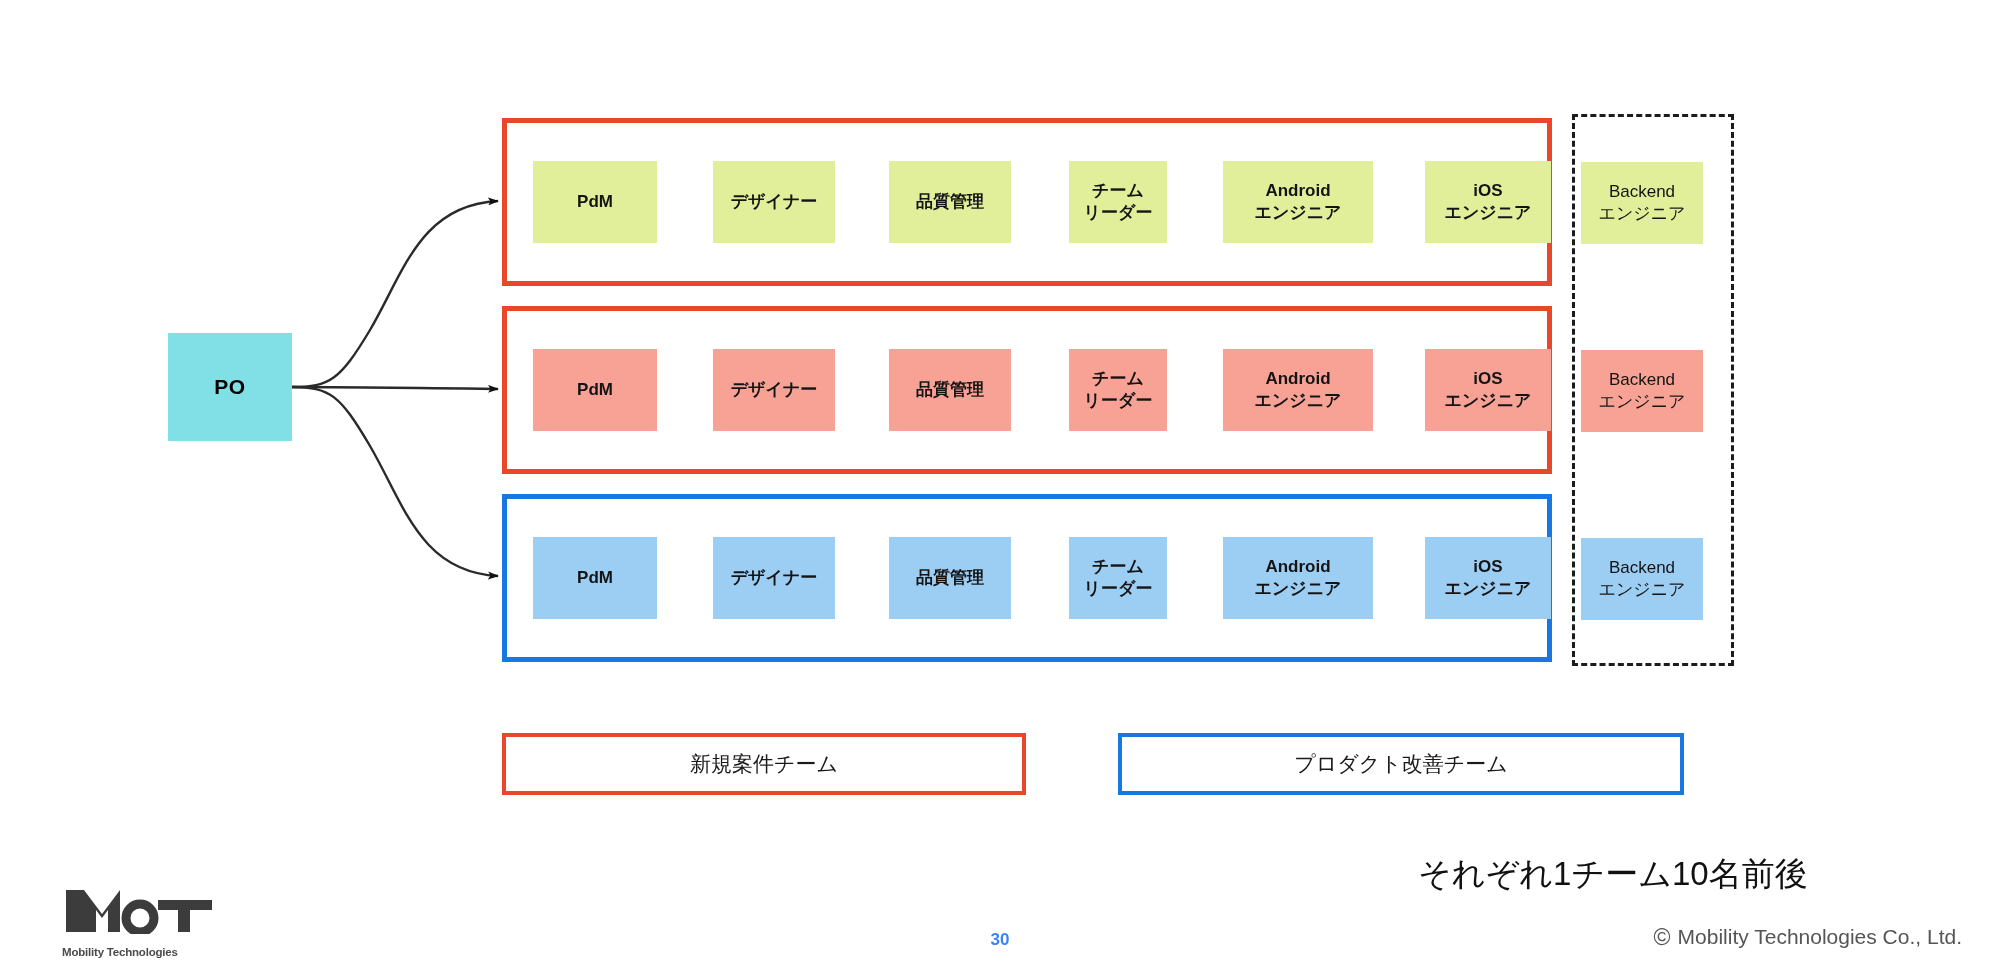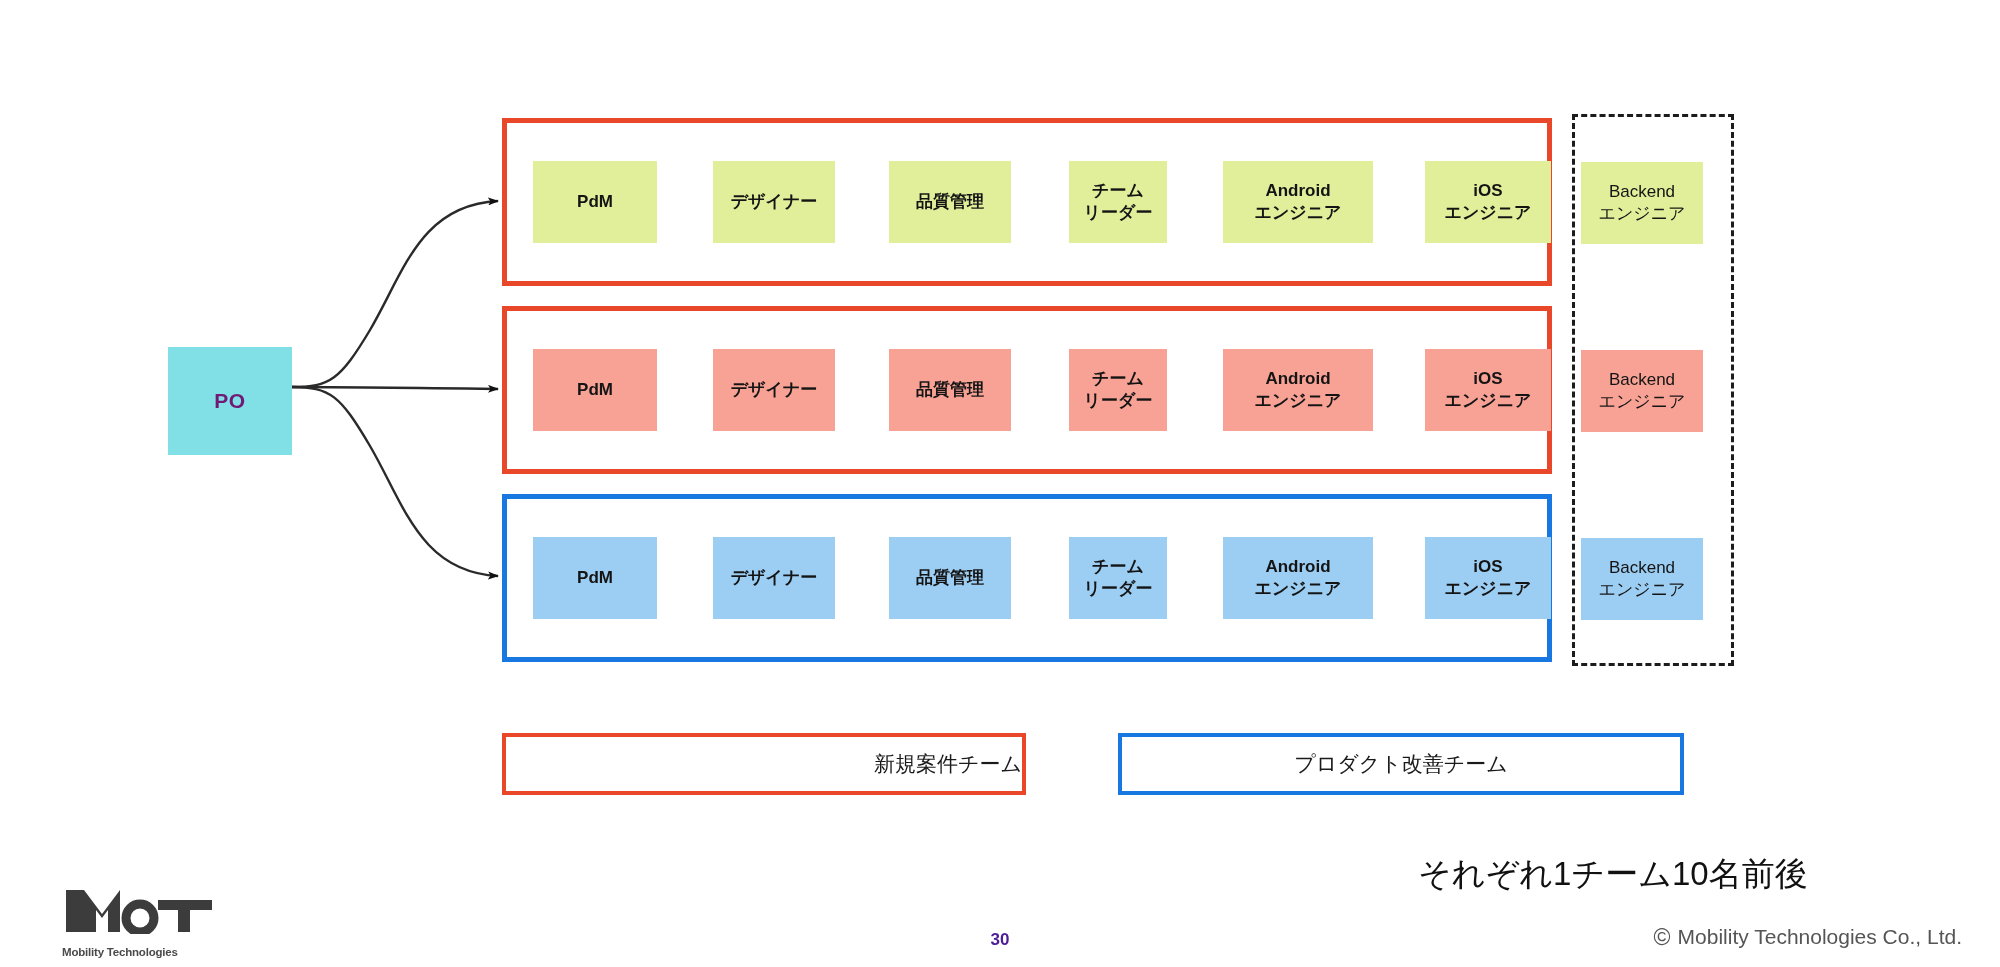--- a/index.html
+++ b/index.html
@@ -16,30 +16,30 @@
     width: 2000px;
     height: 967px;
     background: #ffffff;
     overflow: hidden;
   }
 
   
   .po-box {
     position: absolute;
     left: 168px;
-    top: 347px;
+    top: 333px;
     width: 124px;
     height: 108px;
     background: #81E0E6;
     display: flex;
     align-items: center;
     justify-content: center;
     font-weight: bold;
     font-size: 21px;
-    color: #701a75;
+    color: #000000;
     letter-spacing: 0.5px;
   }
 
   
   .connectors {
     position: absolute;
     left: 0;
     top: 0;
     width: 2000px;
     height: 967px;
@@ -138,21 +138,20 @@
     align-items: center;
     justify-content: center;
     font-size: 21px;
     color: #1a1a1a;
   }
   .legend-new {
     left: 502px;
     top: 733px;
     width: 524px;
     border: 4px solid #E8472A;
-    justify-content: flex-end;
   }
   .legend-improve {
     left: 1118px;
     top: 733px;
     width: 566px;
     border: 4px solid #1877E0;
   }
 
   
   .annotation {
@@ -182,21 +181,21 @@
     margin-top: 12px;
   }
   .page-number {
     position: absolute;
     left: 0;
     top: 930px;
     width: 2000px;
     text-align: center;
     font-size: 17px;
     font-weight: bold;
-    color: #4c1d95;
+    color: #3b82f6;
   }
   .copyright {
     position: absolute;
     right: 38px;
     top: 925px;
     font-size: 21px;
     color: #555555;
     display: flex;
     align-items: center;
     gap: 7px;

